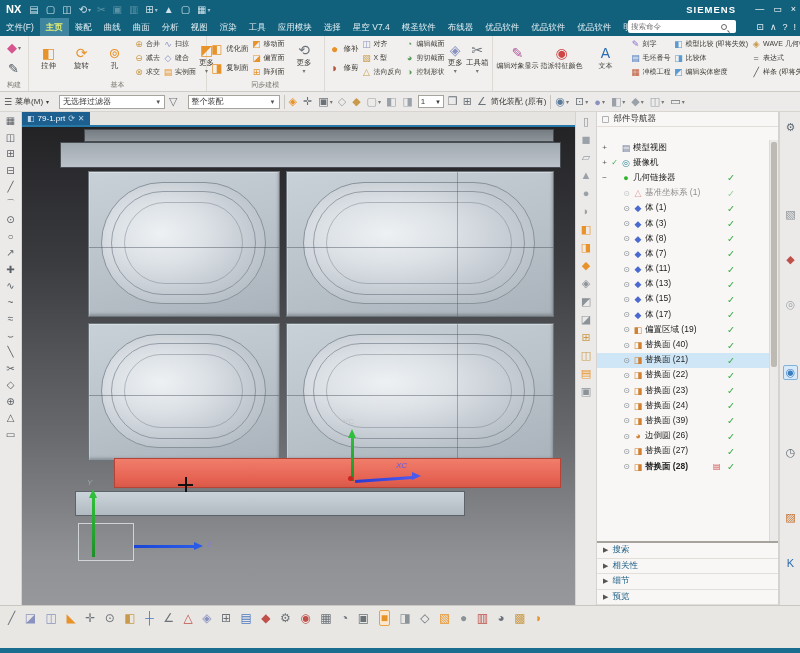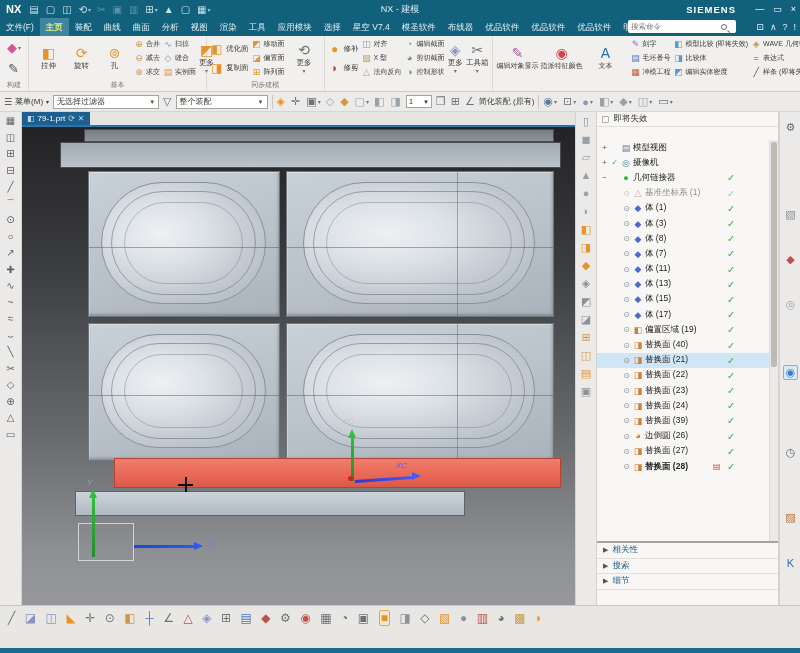--- a/index.html
+++ b/index.html
@@ -40,21 +40,21 @@
   .rcol { display:flex; flex-direction:column; justify-content:center; gap:1px; }
   .rsm { display:flex; align-items:center; gap:2px; font-size:7px; height:13px; color:#3f3b36; white-space:nowrap; cursor:default; }
   .rsm .g { font-size:9px; width:10px; text-align:center; }
   .rstack { display:flex; flex-direction:column; gap:3px; align-items:center; }
   .rsq { width:22px; height:18px; display:flex; align-items:center; justify-content:center; gap:1px; font-size:13px; }
   .rsq .dd { font-size:6px; color:#7a756e; }
 
   
   .toolbar { position:absolute; left:0; top:92px; width:800px; height:20px; background:#ecebe9; border-bottom:1px solid #d8d5d1; display:flex; align-items:center; gap:4px; padding:0 4px; font-size:8px; color:#3a3a3a; }
   .tb-menu { display:flex; align-items:center; gap:3px; }
-  .combo { background:#fff; border:1px solid #a7a39d; height:14px; display:flex; align-items:center; padding:0 3px; gap:6px; color:#333; white-space:nowrap; }
+  .combo { background:#fff; border:1px solid #a7a39d; height:14px; display:flex; align-items:center; padding:0 3px; gap:6px; color:#333; white-space:nowrap;margin-left:6px; }
   .combo .dd { font-size:6px; color:#555; }
   .tsep { width:1px; height:14px; background:#c9c5c0; }
   .ticon { font-size:11px; color:#6b7278; display:flex; align-items:center; gap:1px; cursor:default; }
   .ticon .dd { font-size:6px; color:#777; }
   .spin { background:#fff; border:1px solid #a7a39d; height:13px; width:26px; display:flex; align-items:center; justify-content:space-between; padding:0 2px; }
   .spin .dd { font-size:6px; }
 
   
   .left-tools { position:absolute; left:0; top:112px; width:22px; height:493px; background:#eceae8; border-right:1px solid #d5d2cf; display:flex; flex-direction:column; align-items:center; padding-top:4px; gap:6.5px; }
   .ltool { font-size:10px; color:#5a6066; line-height:10px; cursor:default; }
@@ -177,21 +177,20 @@
         </span>
         <span class="qicon">
           <span class="g">▢</span>
           <span class="dd"></span>
         </span>
         <span class="qicon">
           <span class="g">▦</span>
           <span class="dd">▾</span>
         </span>
       </div>
-    <span class="win-title">NX - 建模</span>
     <span class="brand">SIEMENS</span>
     <div class="win-controls">
       <span>—</span>
       <span>▭</span>
       <span>×</span>
     </div>
   </div>
 
   <div class="menubar">
     <div style="display:flex">
@@ -671,21 +670,21 @@
       <span class="stool" style="color: rgb(139, 146, 152);">◪</span>
       <span class="stool" style="color: rgb(200, 154, 74);">⊞</span>
       <span class="stool" style="color: rgb(200, 154, 74);">◫</span>
       <span class="stool" style="color: rgb(232, 146, 42);">▤</span>
       <span class="stool" style="color: rgb(139, 146, 152);">▣</span>
     </div>
 
   <div class="panel">
     <div class="p-header">
       <span class="pi">▢</span>
-      <span>即将失效</span>
+      <span>部件导航器</span>
     </div>
     <div class="p-tree">
 
     <div class="trow" style="padding-left: 4px;">
           <span class="exp">+</span>
           <span class="eye"></span>
           <span class="fg" style="color: rgb(106, 122, 154);">▤</span>
           <span class="lbl">模型视图</span>
           <span class="extra"></span>
           <span class="chk"></span>
@@ -859,29 +858,33 @@
           <span class="chk">✓</span>
         </div>
       </div>
     <div class="p-scroll">
         <div class="p-thumb"></div>
       </div>
     <div class="p-sections">
 
     <div class="psec">
           <span class="tri">▶</span>
-          <span>相关性</span>
+          <span>搜索</span>
         </div>
         <div class="psec">
           <span class="tri">▶</span>
-          <span>搜索</span>
+          <span>相关性</span>
         </div>
         <div class="psec">
           <span class="tri">▶</span>
           <span>细节</span>
+        </div>
+        <div class="psec">
+          <span class="tri">▶</span>
+          <span>预览</span>
         </div>
       </div>
   </div>
 
   <div class="resource">
 
   <span class="rbicon" style="color: rgb(95, 107, 115); top: 8px; position: absolute;">⚙</span>
       <span class="rbicon" style="color: rgb(139, 146, 152); top: 95px; position: absolute;">▧</span>
       <span class="rbicon" style="color: rgb(192, 80, 74); top: 140px; position: absolute;">◆</span>
       <span class="rbicon" style="color: rgb(154, 161, 168); top: 185px; position: absolute;">◎</span>

